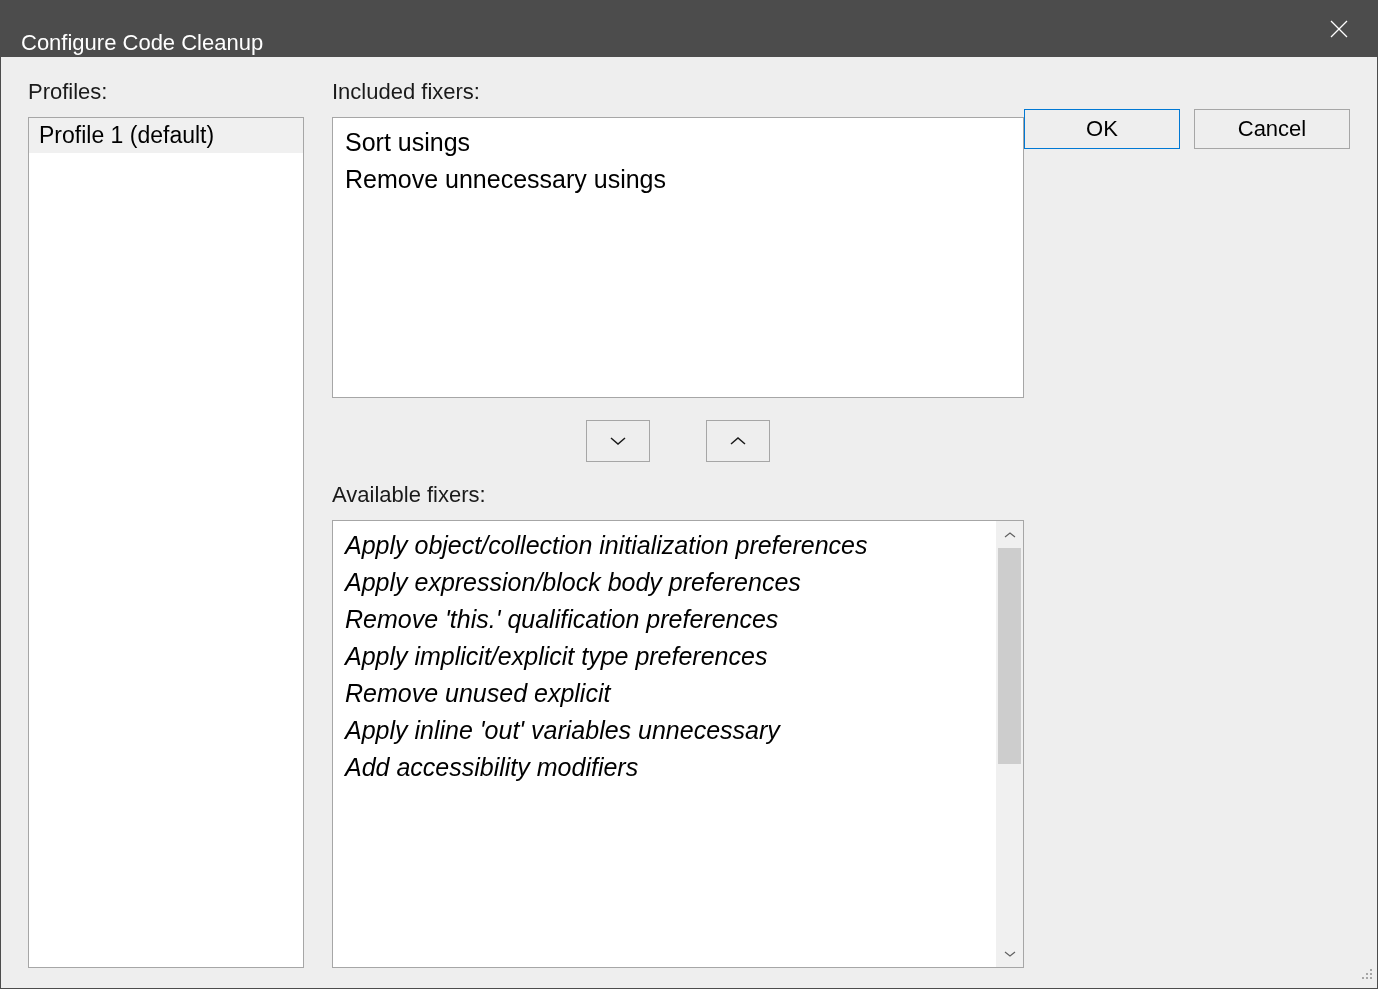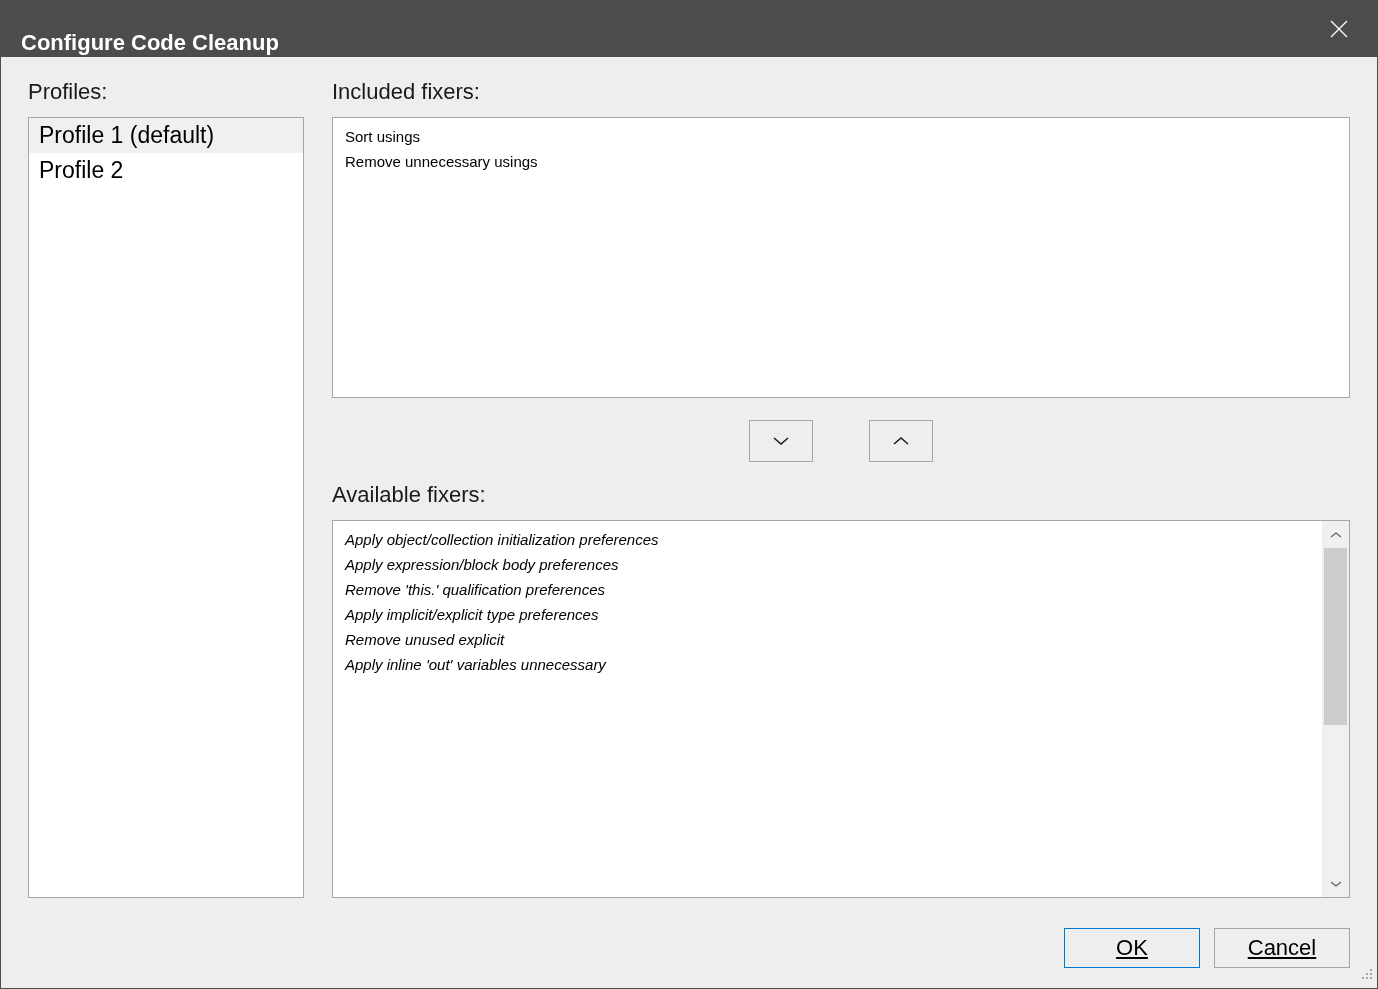--- a/index.html
+++ b/index.html
@@ -15,36 +15,36 @@
       background: #4c4c4c;
       height: 56px;
       display: flex;
       align-items: center;
       justify-content: space-between;
       padding: 0 18px 0 20px;
       color: #fff;
     }
     .titlebar-title {
       font-size: 22px;
-      font-weight: 700;
+      font-weight: 400;
       margin-top: 28px;
     }
     .close-btn {
       width: 40px;
       height: 40px;
       display: flex;
       align-items: center;
       justify-content: center;
       cursor: pointer;
     }
     .close-btn svg { stroke: #fff; stroke-width: 1.2; }
     .content {
       padding: 22px 27px 20px 27px;
       display: flex;
-      flex-direction: column;
+      flex-direction: row;
       height: calc(100% - 56px);
     }
     .main-row {
       display: flex;
       gap: 28px;
       flex: 1;
       min-height: 0;
     }
     .profiles-col {
       width: 276px;
@@ -77,21 +77,21 @@
       flex-direction: column;
       min-width: 0;
     }
     .included-box {
       border: 1px solid #a6a6a6;
       background: #fff;
       height: 281px;
       padding: 6px 10px;
     }
     .fixer-item {
-      font-size: 15px;
+      font-size: 25px;
       padding: 4px 2px;
       color: #000;
       cursor: pointer;
     }
     .arrow-row {
       display: flex;
       justify-content: center;
       gap: 56px;
       padding: 22px 0 20px 0;
     }
@@ -148,31 +148,30 @@
       background: #cdcdcd;
       cursor: pointer;
     }
     .button-row {
       display: flex;
       justify-content: flex-end;
       gap: 14px;
       padding-top: 30px;
     }
     .dlg-btn {
-      width: 136px;
+      width: 156px;
       height: 40px;
       font-size: 22px;
       background: #eeeeee;
       border: 1px solid #a6a6a6;
       cursor: pointer;
       color: #000;
       display: flex;
       align-items: center;
       justify-content: center;
-      text-decoration: underline;
     }
     .dlg-btn.primary {
       border: 1px solid #0078d4;
     }
     .resize-grip {
       position: absolute;
       right: 4px;
       bottom: 4px;
     }
     .resize-grip svg { fill: #a6a6a6; }
@@ -190,21 +189,20 @@
   </div>
 </div>
 
 <div class="content">
   <div class="main-row">
 
     <div class="profiles-col">
       <div class="section-label">Profiles:</div>
       <div class="profiles-list">
         <div class="profile-item selected">Profile 1 (default)</div>
-        <div class="profile-item">Profile 2</div>
       </div>
     </div>
 
     <div class="fixers-col">
       <div class="section-label">Included fixers:</div>
       <div class="included-box">
         <div class="fixer-item">Sort usings</div>
         <div class="fixer-item">Remove unnecessary usings</div>
       </div>
 
@@ -224,20 +222,21 @@
       <div class="available-wrapper">
         <div class="section-label">Available fixers:</div>
         <div class="available-box">
           <div class="available-list">
             <div class="fixer-item">Apply object/collection initialization preferences</div>
             <div class="fixer-item">Apply expression/block body preferences</div>
             <div class="fixer-item">Remove 'this.' qualification preferences</div>
             <div class="fixer-item">Apply implicit/explicit type preferences</div>
             <div class="fixer-item">Remove unused explicit</div>
             <div class="fixer-item">Apply inline 'out' variables unnecessary</div>
+            <div class="fixer-item">Add accessibility modifiers</div>
           </div>
           <div class="scrollbar">
             <div class="scroll-arrow">
               <svg width="12" height="8" viewBox="0 0 12 8">
                   <polyline points="1,6 6,2 11,6" fill="none"></polyline>
                 </svg>
             </div>
             <div class="scroll-track">
               <div class="scroll-thumb"></div>
             </div>

